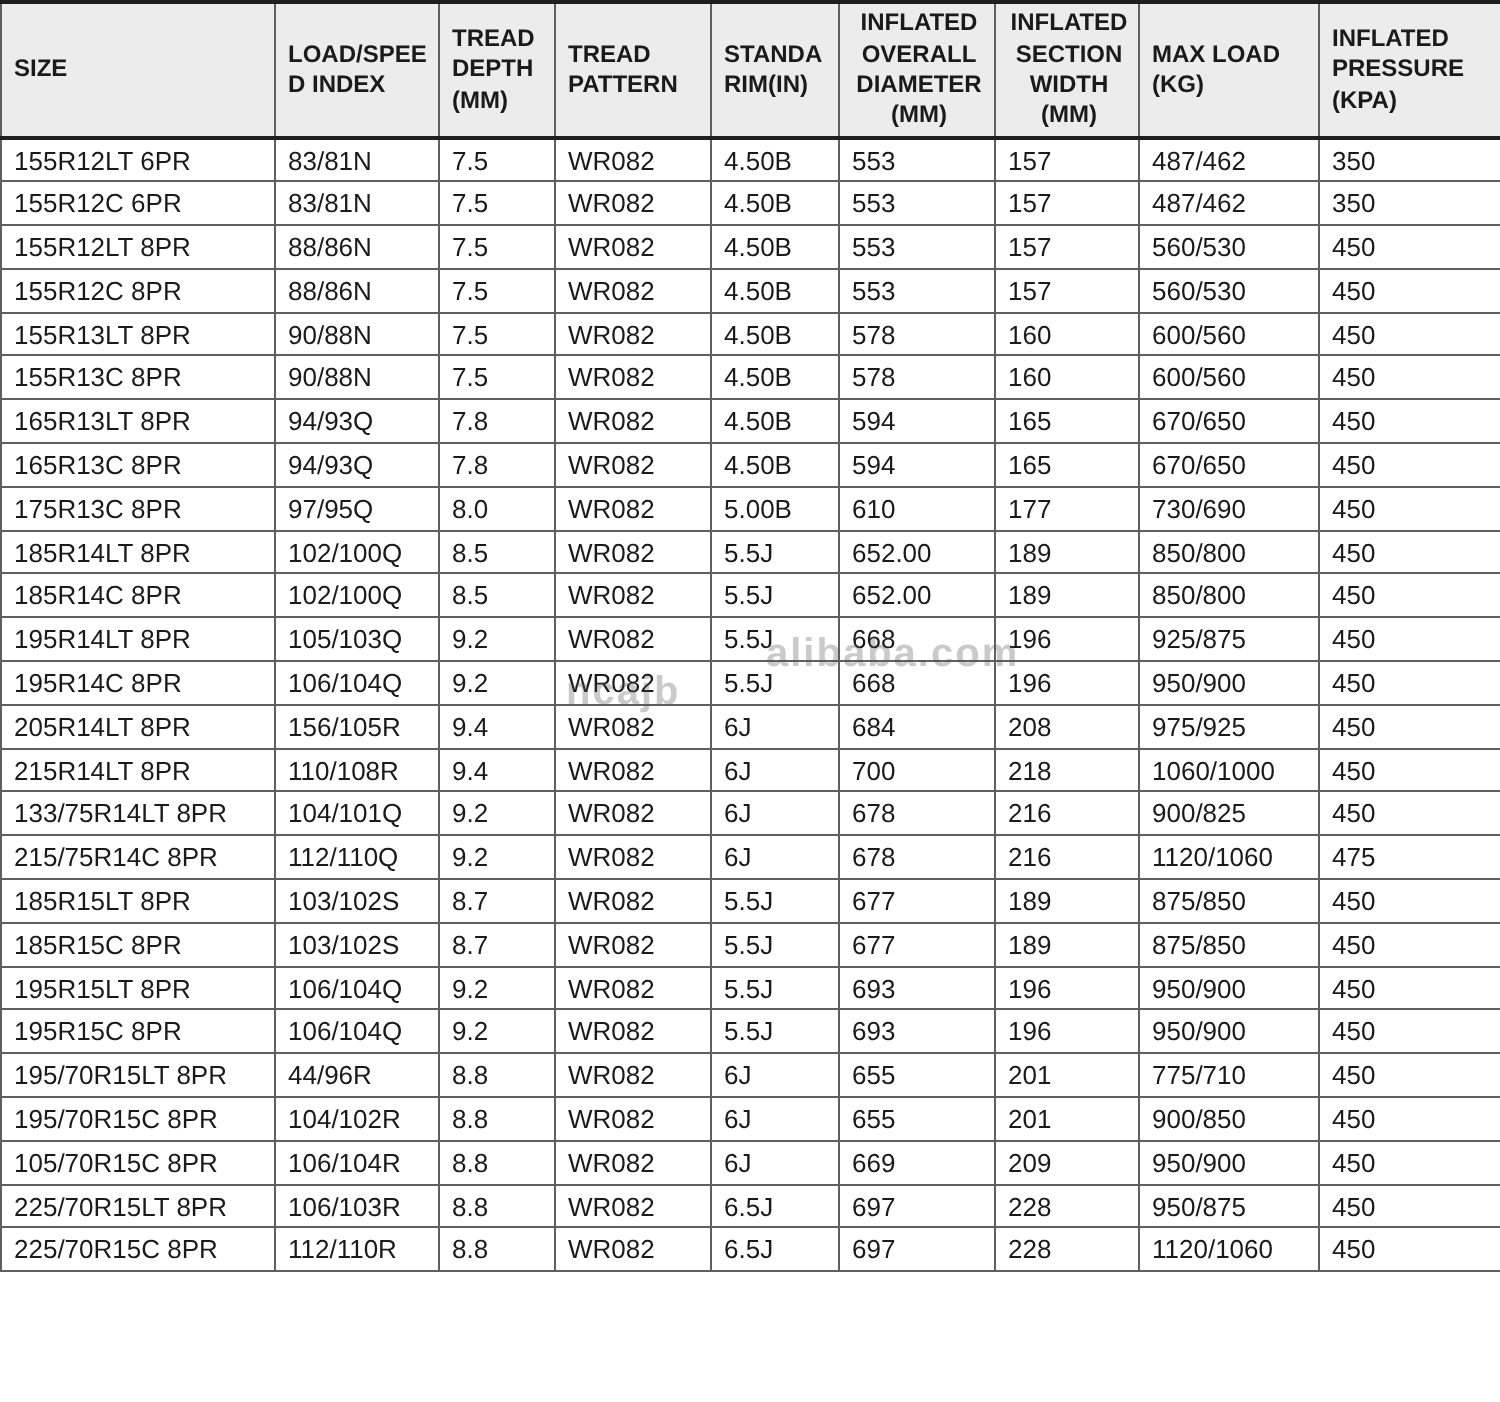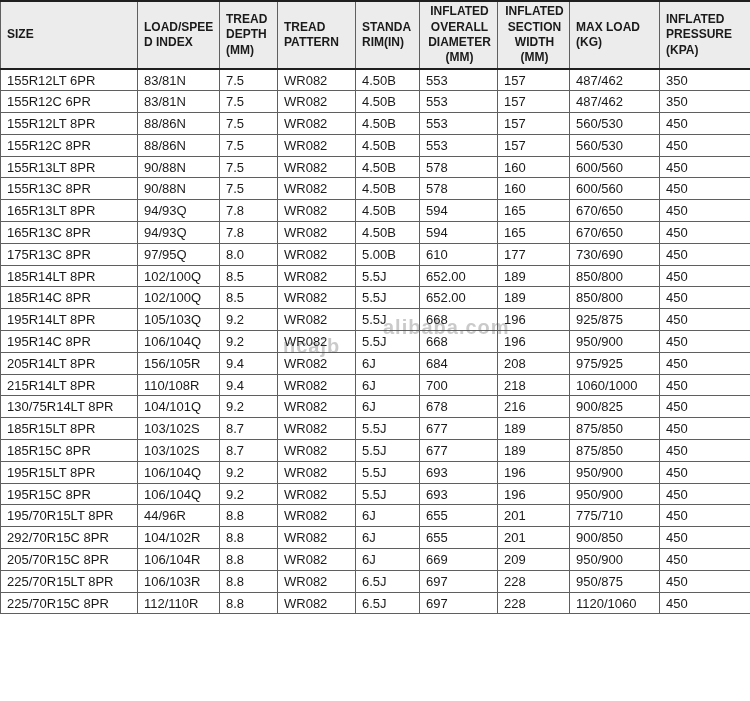--- a/index.html
+++ b/index.html
@@ -273,31 +273,42 @@
           <td>110/108R</td>
           <td>9.4</td>
           <td>WR082</td>
           <td>6J</td>
           <td>700</td>
           <td>218</td>
           <td>1060/1000</td>
           <td>450</td>
         </tr>
         <tr>
-          <td>130/75R14LT 8PR</td>
+          <td>133/75R14LT 8PR</td>
           <td>104/101Q</td>
           <td>9.2</td>
           <td>WR082</td>
           <td>6J</td>
           <td>678</td>
           <td>216</td>
           <td>900/825</td>
           <td>450</td>
         </tr>
         <tr>
+          <td>215/75R14C 8PR</td>
+          <td>112/110Q</td>
+          <td>9.2</td>
+          <td>WR082</td>
+          <td>6J</td>
+          <td>678</td>
+          <td>216</td>
+          <td>1120/1060</td>
+          <td>475</td>
+        </tr>
+        <tr>
           <td>185R15LT 8PR</td>
           <td>103/102S</td>
           <td>8.7</td>
           <td>WR082</td>
           <td>5.5J</td>
           <td>677</td>
           <td>189</td>
           <td>875/850</td>
           <td>450</td>
         </tr>
@@ -339,32 +350,32 @@
           <td>44/96R</td>
           <td>8.8</td>
           <td>WR082</td>
           <td>6J</td>
           <td>655</td>
           <td>201</td>
           <td>775/710</td>
           <td>450</td>
         </tr>
         <tr>
-          <td>292/70R15C 8PR</td>
+          <td>195/70R15C 8PR</td>
           <td>104/102R</td>
           <td>8.8</td>
           <td>WR082</td>
           <td>6J</td>
           <td>655</td>
           <td>201</td>
           <td>900/850</td>
           <td>450</td>
         </tr>
         <tr>
-          <td>205/70R15C 8PR</td>
+          <td>105/70R15C 8PR</td>
           <td>106/104R</td>
           <td>8.8</td>
           <td>WR082</td>
           <td>6J</td>
           <td>669</td>
           <td>209</td>
           <td>950/900</td>
           <td>450</td>
         </tr>
         <tr>

